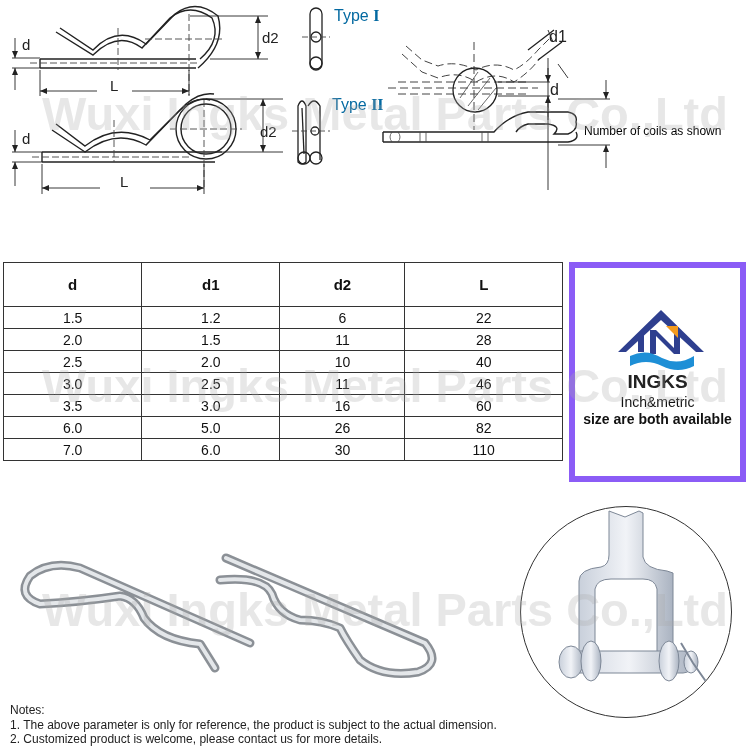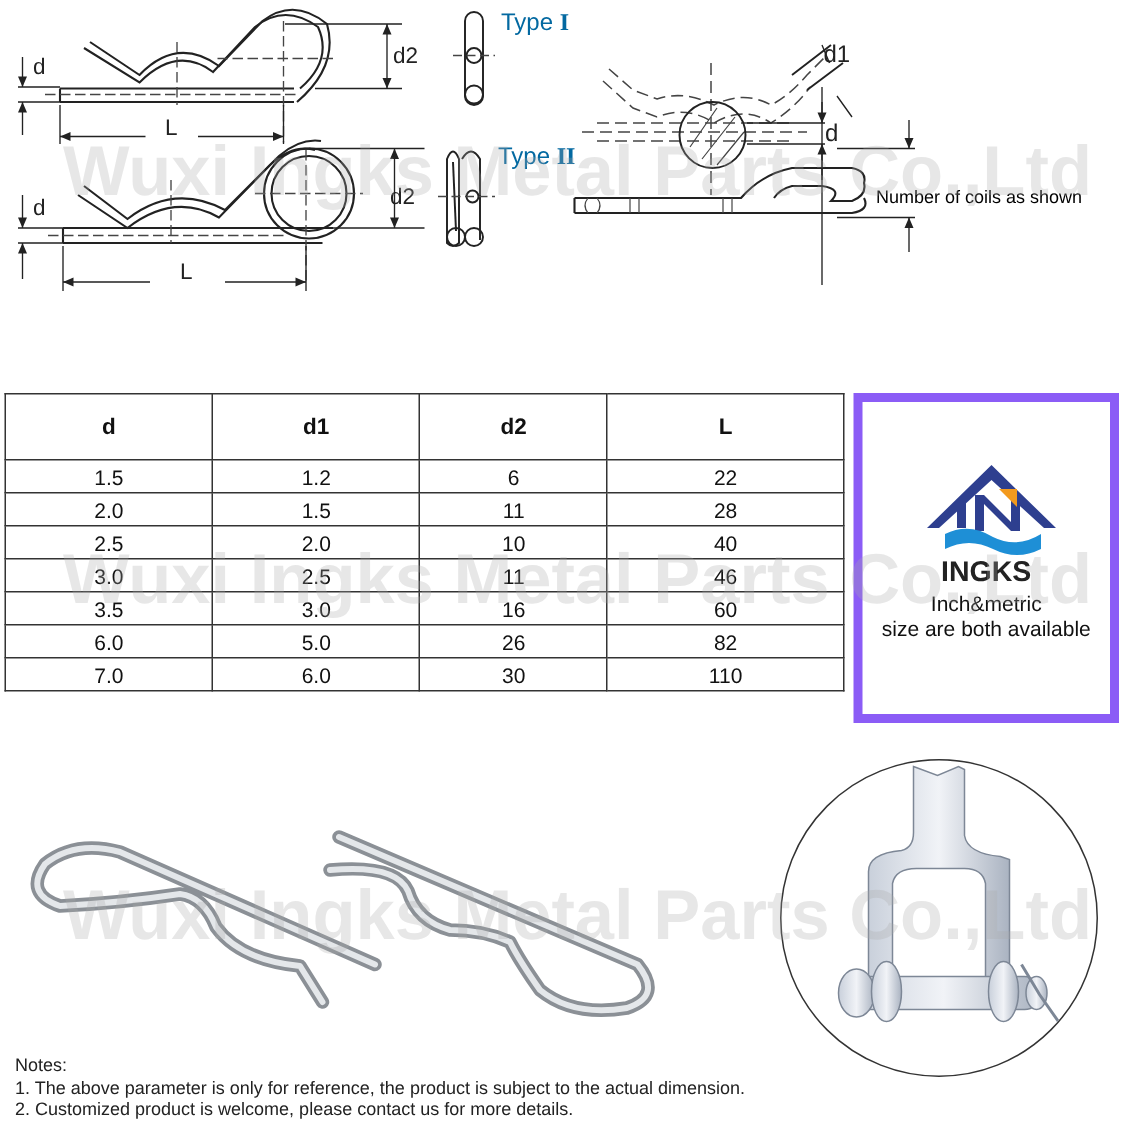--- a/index.html
+++ b/index.html
@@ -228,21 +228,21 @@
 
     <rect x="22" y="26" width="6" height="18" fill="#2e3f8f"></rect>
 
     <path d="M34 22 L40 22 L58 40 L58 22 L64 22 L64 46 L58 46 L40 28 L40 46 L34 46 Z" fill="#2e3f8f"></path>
     <path d="M50 18 L62 18 L62 30 Z" fill="#f39a1e"></path>
 
     <path d="M14 48 Q30 40 46 50 Q62 58 78 48 L78 58 Q62 66 46 58 Q30 50 14 58 Z" fill="#1e8fd6"></path>
   </svg>
   <div class="brand">INGKS</div>
   <div class="logo-caption" style="top:126px;">Inch&amp;metric</div>
-  <div class="logo-caption" style="top:143px;">size are both available</div>
+  <div class="logo-caption" style="top:143px;font-weight:bold;">size are both available</div>
 </div>
 
 <svg width="460" height="140" style="left:10px;top:548px;" viewBox="0 0 460 140">
   <defs>
     <linearGradient id="steel" x1="0" y1="0" x2="0" y2="1">
       <stop offset="0" stop-color="#e9ecef"></stop>
       <stop offset="0.5" stop-color="#9ea4aa"></stop>
       <stop offset="1" stop-color="#d6d9dc"></stop>
     </linearGradient>
   </defs>

